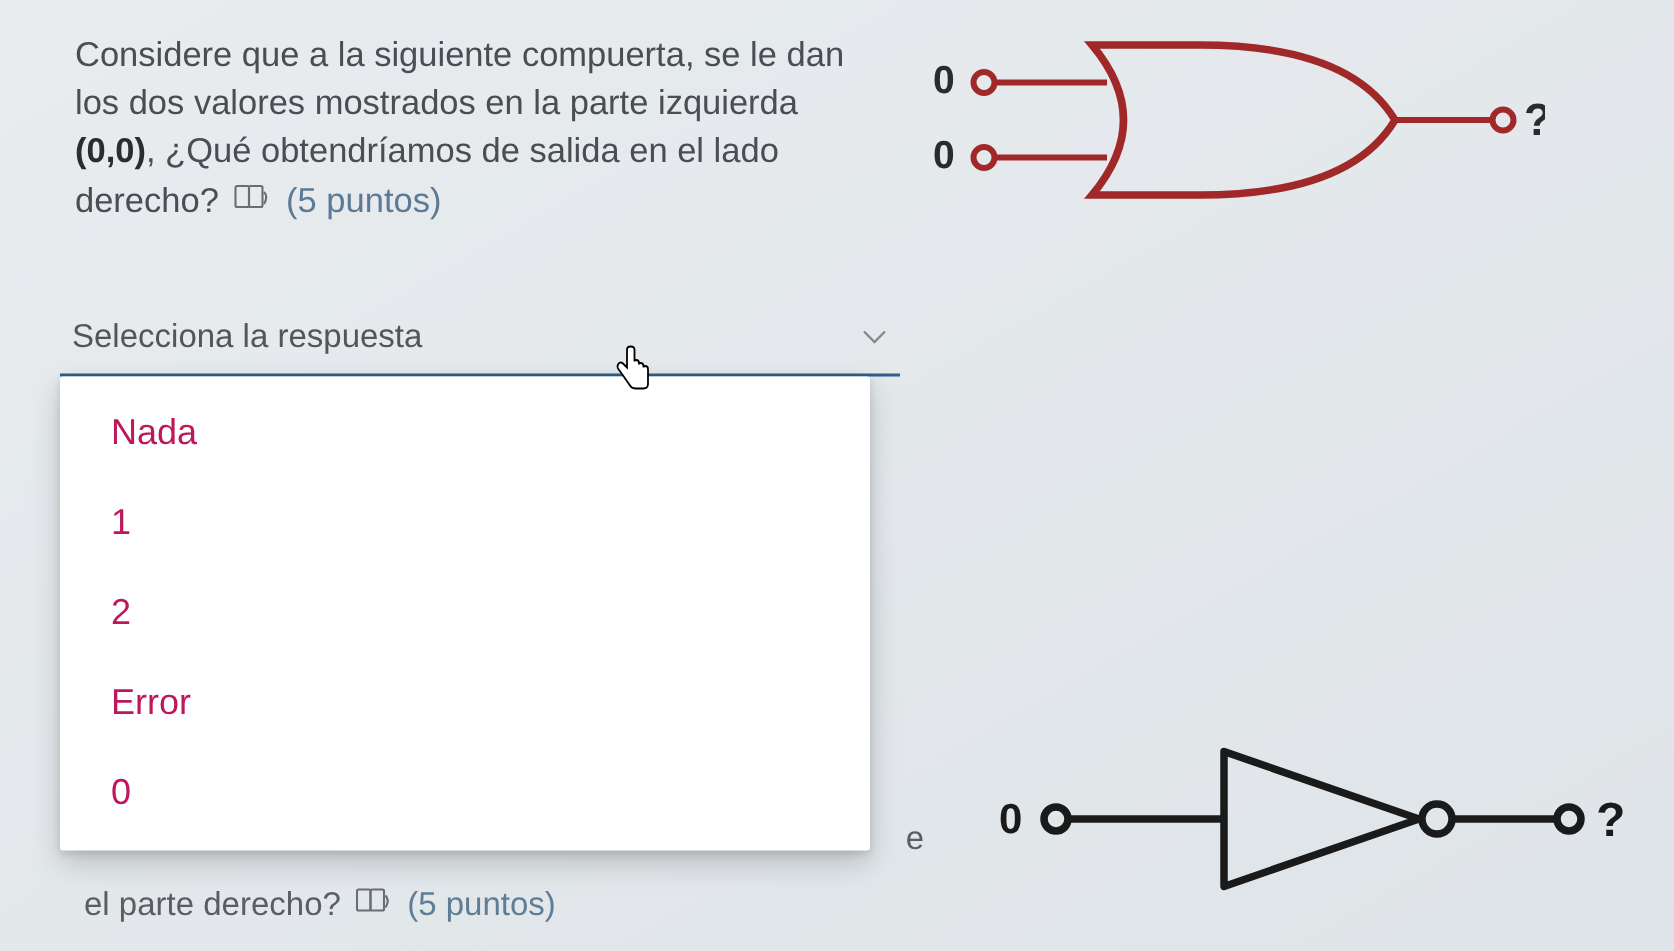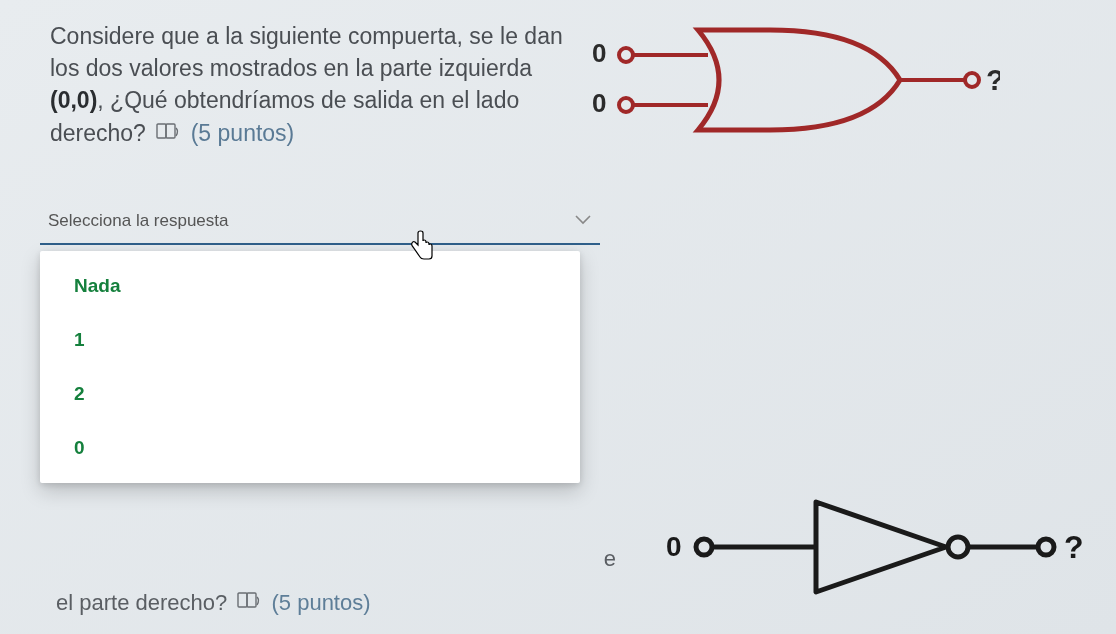--- a/index.html
+++ b/index.html
@@ -8,20 +8,21 @@
       background: linear-gradient(150deg, #e8ecef 0%, #dfe4e8 100%);
       width: 1116px;
       height: 634px;
       overflow: hidden;
       position: relative;
       color: #3a3e42;
     }
     .question-block {
       padding: 20px 30px 10px 50px;
       display: flex;
+      gap: 30px;
       align-items: flex-start;
     }
     .question-text {
       flex: 0 0 520px;
       font-size: 23px;
       line-height: 1.4;
       color: #4a4e53;
     }
     .question-text b { font-weight: 700; color: #2a2d30; }
     .points { color: #5a7a95; }
@@ -38,21 +39,21 @@
     .diagram svg { display: block; }
 
     .dropdown-wrap {
       margin: 40px 0 0 40px;
       position: relative;
       width: 560px;
     }
     .dropdown-trigger {
       width: 100%;
       padding: 10px 8px 12px 8px;
-      font-size: 17px;
+      font-size: 22px;
       color: #555;
       display: flex;
       justify-content: space-between;
       align-items: center;
       border-bottom: 2px solid #2f5f8a;
       cursor: pointer;
     }
     .chevron { color: #777; }
     .cursor-hand {
       position: absolute;
@@ -67,24 +68,23 @@
       left: 0;
       width: 540px;
       background: #ffffff;
       box-shadow: 0 8px 20px rgba(0,0,0,0.18), 0 2px 6px rgba(0,0,0,0.12);
       border-radius: 2px;
       z-index: 40;
       padding: 8px 0;
     }
     .dropdown-option {
       padding: 16px 34px;
-      font-size: 19px;
-      color: #15803d;
+      font-size: 24px;
+      color: #be185d;
       cursor: pointer;
-      font-weight: bold;
     }
 
     .second-question {
       position: absolute;
       bottom: 0;
       left: 0;
       right: 0;
       padding: 0 30px 8px 56px;
       display: flex;
       justify-content: space-between;
@@ -151,20 +151,21 @@
   </div>
   <div class="cursor-hand">
     <svg width="28" height="32" viewBox="0 0 28 32">
       <path d="M10 4 v12 l-3 -3 q-2 -1 -3 1 q-1 2 1 4 l7 10 q1 2 4 2 h5 q3 0 3 -3 v-10 q0 -2 -2 -2 q-1 0 -1 1 v-1 q0 -2 -2 -2 q-1 0 -1 1 v-1 q0 -2 -2 -2 q-1 0 -1 1 V4 q0 -2 -2.5 -2 Q10 2 10 4 Z" fill="#fff" stroke="#000" stroke-width="1.2"></path>
     </svg>
   </div>
   <div class="dropdown-list">
     <div class="dropdown-option">Nada</div>
     <div class="dropdown-option">1</div>
     <div class="dropdown-option">2</div>
+    <div class="dropdown-option">Error</div>
     <div class="dropdown-option">0</div>
   </div>
 </div>
 
 <div class="second-question">
   <div class="left-fragments">
     <span class="frag-right">e</span>
     <span>el parte derecho?</span>
     <span class="reader-icon">
       <svg width="24" height="20" viewBox="0 0 24 20">

